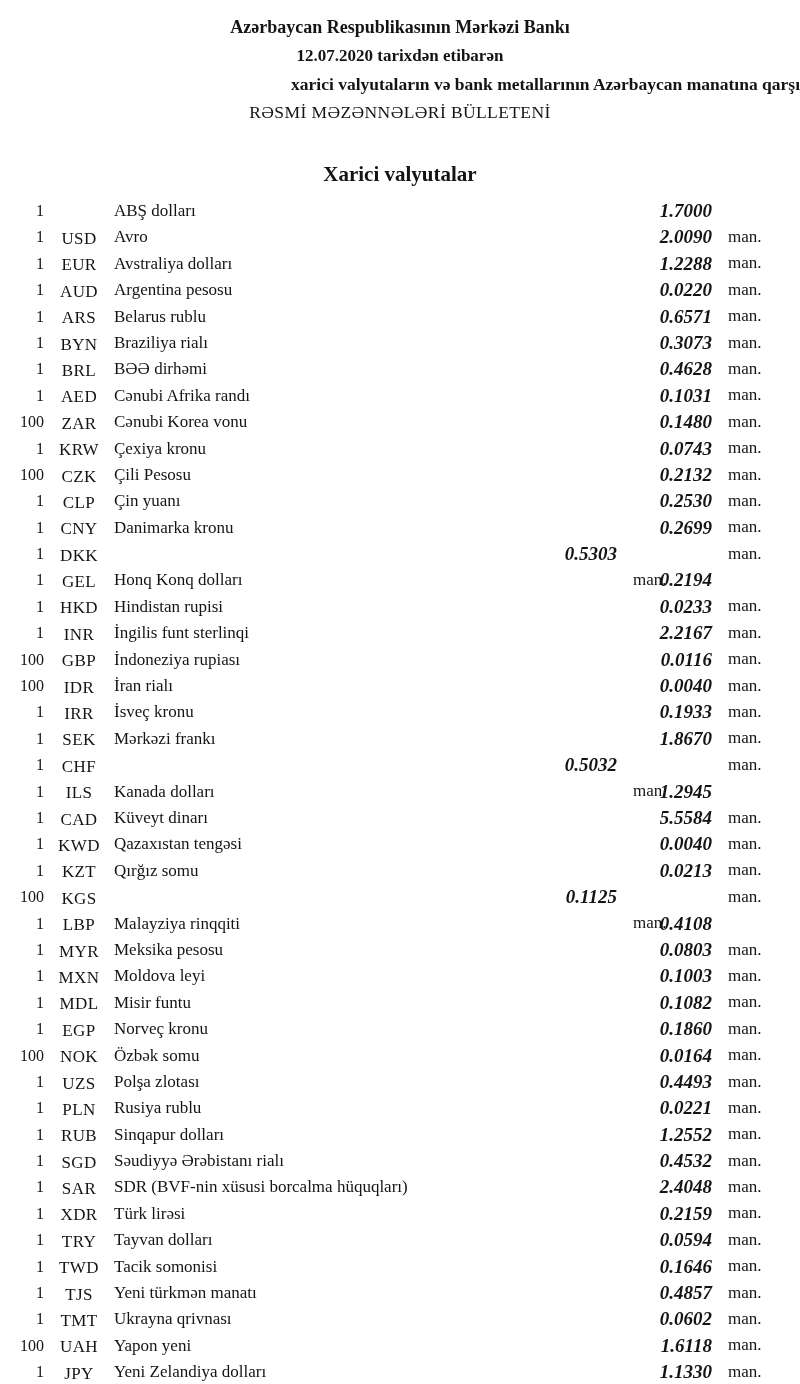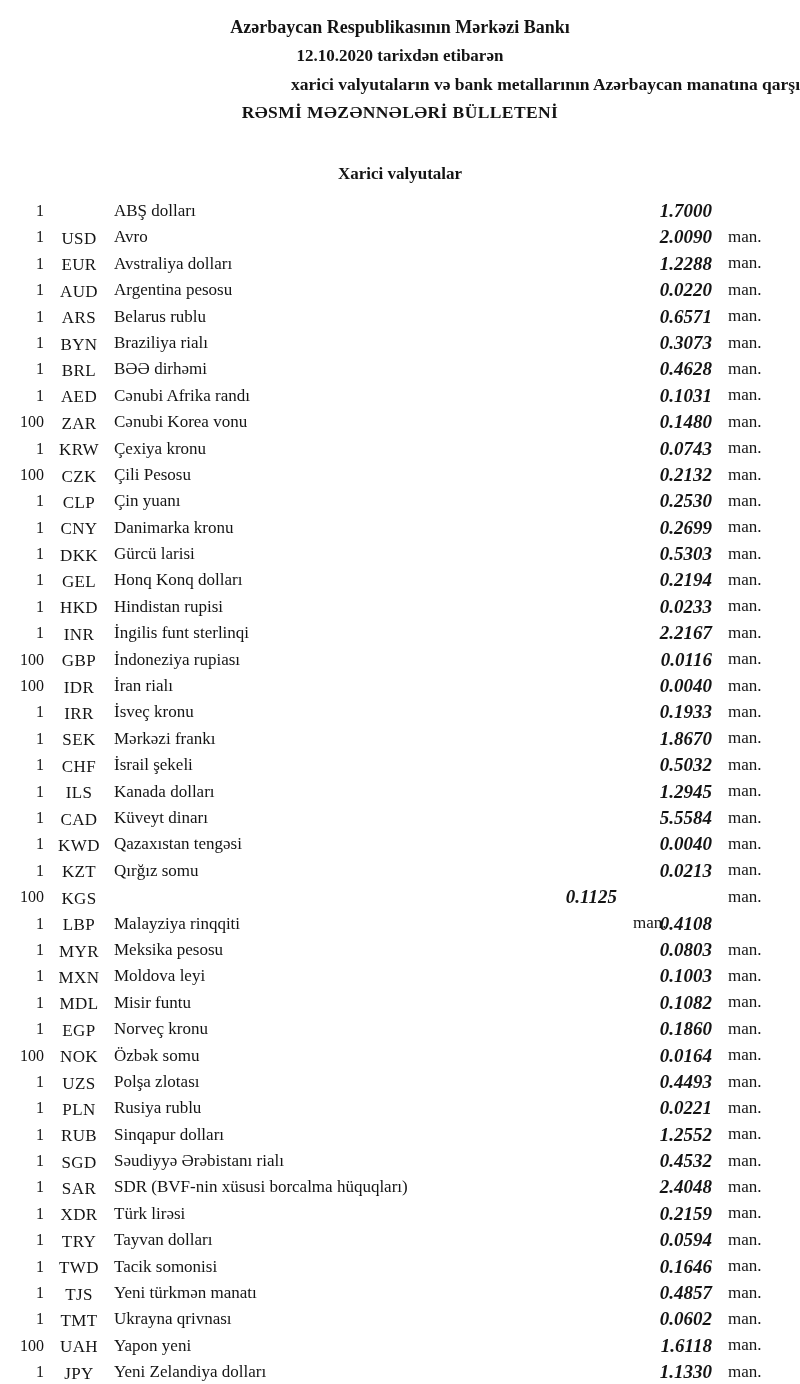--- a/index.html
+++ b/index.html
@@ -31,28 +31,28 @@
   }
   .subtitle {
     text-align: right;
     font-size: 17.5px;
     font-weight: bold;
     line-height: 28px;
   }
   .bulletin-title {
     text-align: center;
     font-size: 17.5px;
-    font-weight: bold;
+    font-weight: normal;
     letter-spacing: 0.4px;
     line-height: 28px;
   }
   .section-title {
     margin-top: 34px;
     text-align: center;
-    font-size: 17px;
+    font-size: 21px;
     font-weight: bold;
     line-height: 28px;
   }
 
   .rates {
     margin-top: 10px;
   }
   .row {
     display: grid;
     grid-template-columns: 46px 66px 1fr 95px 58px;
@@ -85,21 +85,21 @@
   .unit {
     padding-left: 16px;
     margin-top: 26px;
   }
 </style>
 </head>
 <body>
 
 <div class="page">
   <div class="title">Azərbaycan Respublikasının Mərkəzi Bankı</div>
-  <div class="date-line">12.10.2020 tarixdən etibarən</div>
+  <div class="date-line">12.07.2020 tarixdən etibarən</div>
   <div class="subtitle">xarici valyutaların və bank metallarının Azərbaycan manatına qarşı</div>
   <div class="bulletin-title">RƏSMİ MƏZƏNNƏLƏRİ BÜLLETENİ</div>
 
   <div class="section-title">Xarici valyutalar</div>
 
   <div class="rates" id="rates">
   <div class="row">
     <span class="qty">1</span>
     <span class="code">USD</span>
     <span class="name">ABŞ dolları</span>
@@ -199,21 +199,20 @@
     <span class="qty">1</span>
     <span class="code">DKK</span>
     <span class="name">Danimarka kronu</span>
     <span class="rate">0.2699</span>
     <span class="unit">man.</span>
   </div>
 
   <div class="row">
     <span class="qty">1</span>
     <span class="code">GEL</span>
-    <span class="name">Gürcü larisi</span>
     <span class="rate">0.5303</span>
     <span class="unit">man.</span>
   </div>
 
   <div class="row">
     <span class="qty">1</span>
     <span class="code">HKD</span>
     <span class="name">Honq Konq dolları</span>
     <span class="rate">0.2194</span>
     <span class="unit">man.</span>
@@ -263,21 +262,20 @@
     <span class="qty">1</span>
     <span class="code">CHF</span>
     <span class="name">Mərkəzi frankı</span>
     <span class="rate">1.8670</span>
     <span class="unit">man.</span>
   </div>
 
   <div class="row">
     <span class="qty">1</span>
     <span class="code">ILS</span>
-    <span class="name">İsrail şekeli</span>
     <span class="rate">0.5032</span>
     <span class="unit">man.</span>
   </div>
 
   <div class="row">
     <span class="qty">1</span>
     <span class="code">CAD</span>
     <span class="name">Kanada dolları</span>
     <span class="rate">1.2945</span>
     <span class="unit">man.</span>

